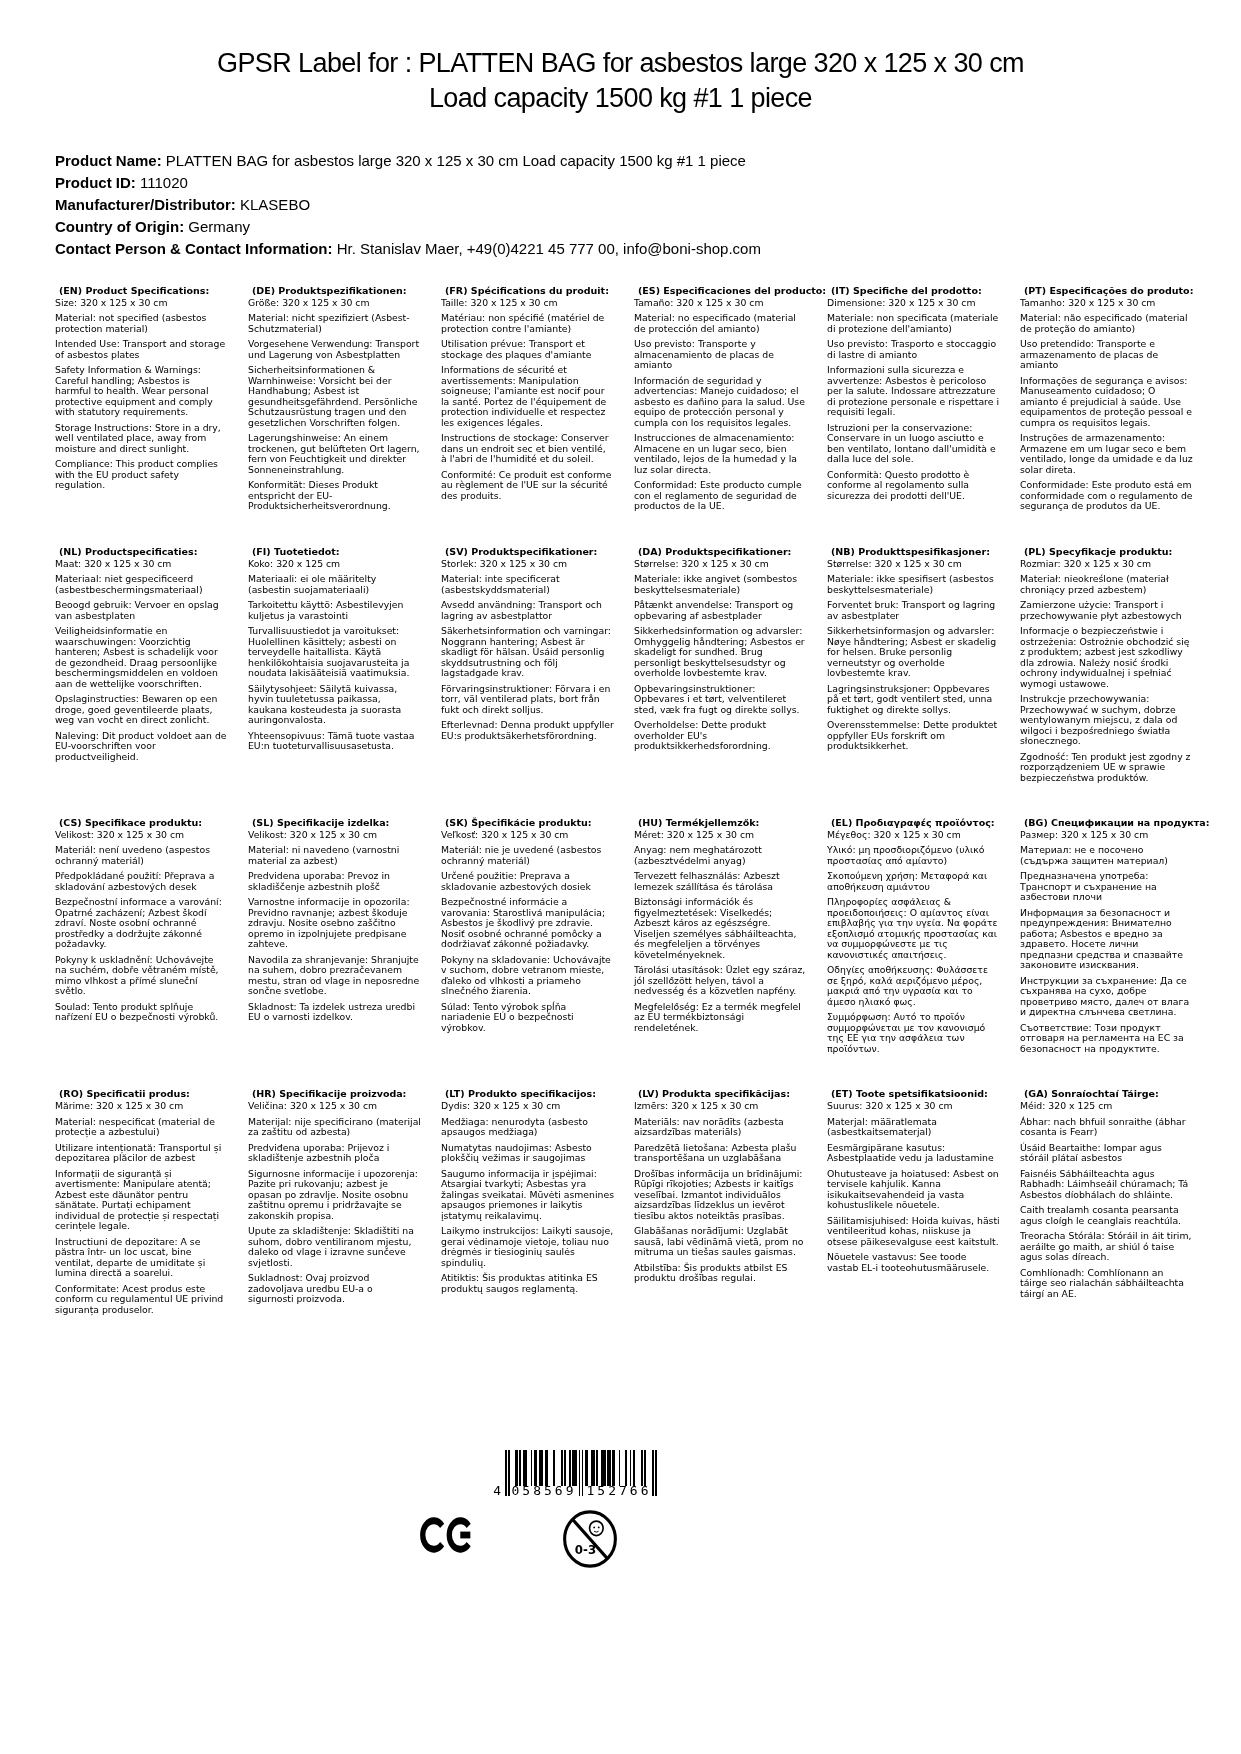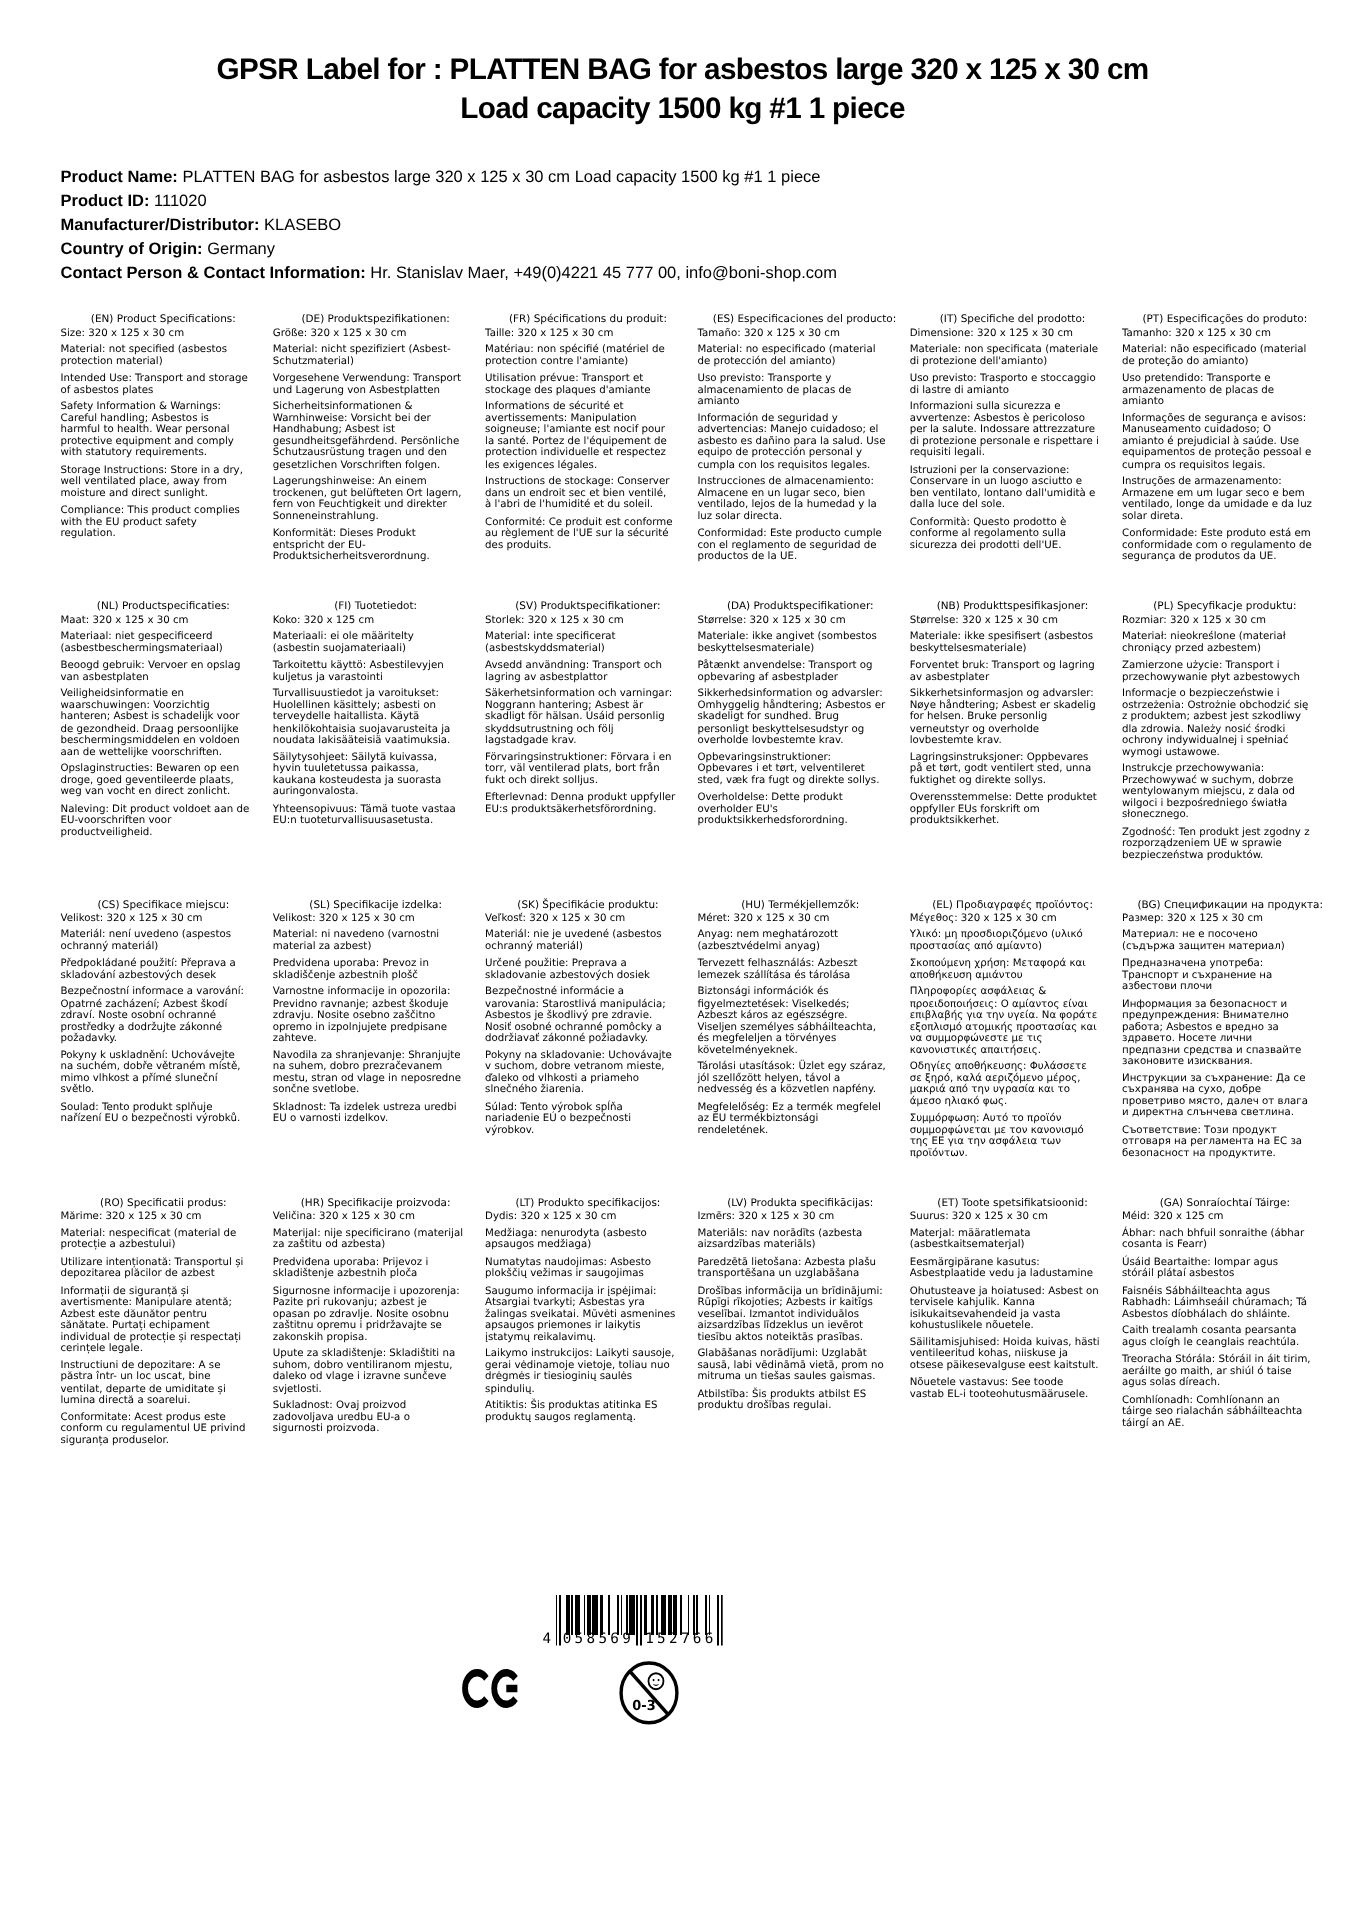--- a/index.html
+++ b/index.html
@@ -10,21 +10,21 @@
     background:#ffffff;
     color:#000;
     font-family:"DejaVu Sans",sans-serif;
     overflow:hidden;
   }
   
   .title{
     padding-top:46px;
     text-align:center;
     font-family:"Liberation Sans",sans-serif;
-    font-weight:bold;
+    font-weight:normal;
     font-size:27px;
     line-height:1.3;
     letter-spacing:-0.6px;
   }
   
   .product-info{
     margin:34px 60px 4px 55px;
     font-family:"Liberation Sans",sans-serif;
     font-size:15px;
     line-height:1.4;
@@ -35,21 +35,21 @@
   .spec-grid{
     margin:27px 48px 0 55px;
     display:grid;
     grid-template-columns:repeat(6,minmax(0,1fr));
     column-gap:20px;
     row-gap:30px;
     align-items:start;
   }
   .spec-block{min-width:0;font-size:9.3px;line-height:1.13;}
   .spec-block .hdr{
-    font-size:9.5px;font-weight:normal;white-space:nowrap;overflow:visible;margin:0 0 1px 14px;text-align:center;
+    font-size:9.5px;font-weight:bold;white-space:nowrap;overflow:visible;margin:0 0 1px 4px;
   }
   .spec-block p{margin:0 0 5px 0;}
   
   .barcode{position:absolute;left:483px;top:1450px;width:178px;height:52px;}
   .barcode svg{position:absolute;left:22px;top:0;}
   .barcode svg rect{fill:#000;shape-rendering:crispEdges;}
   .bc-digit{
     position:absolute;top:34px;
     font-family:"DejaVu Sans Mono",monospace;
     font-size:13px;letter-spacing:3px;line-height:1;
@@ -226,21 +226,21 @@
           <p>Rozmiar: 320 x 125 x 30 cm</p>
           <p>Materiał: nieokreślone (materiał chroniący przed azbestem)</p>
           <p>Zamierzone użycie: Transport i przechowywanie płyt azbestowych</p>
           <p>Informacje o bezpieczeństwie i ostrzeżenia: Ostrożnie obchodzić się z produktem; azbest jest szkodliwy dla zdrowia. Należy nosić środki ochrony indywidualnej i spełniać wymogi ustawowe.</p>
           <p>Instrukcje przechowywania: Przechowywać w suchym, dobrze wentylowanym miejscu, z dala od wilgoci i bezpośredniego światła słonecznego.</p>
           <p>Zgodność: Ten produkt jest zgodny z rozporządzeniem UE w sprawie bezpieczeństwa produktów.</p>
         </div>
   </section>
 
   <section class="spec-block">
-    <div class="hdr">(CS) Specifikace miejscu:</div>
+    <div class="hdr">(CS) Specifikace produktu:</div>
     <div>
           <p>Velikost: 320 x 125 x 30 cm</p>
           <p>Materiál: není uvedeno (aspestos ochranný materiál)</p>
           <p>Předpokládané použití: Přeprava a skladování azbestových desek</p>
           <p>Bezpečnostní informace a varování: Opatrné zacházení; Azbest škodí zdraví. Noste osobní ochranné prostředky a dodržujte zákonné požadavky.</p>
           <p>Pokyny k uskladnění: Uchovávejte na suchém, dobře větraném místě, mimo vlhkost a přímé sluneční světlo.</p>
           <p>Soulad: Tento produkt splňuje nařízení EU o bezpečnosti výrobků.</p>
         </div>
   </section>
 

